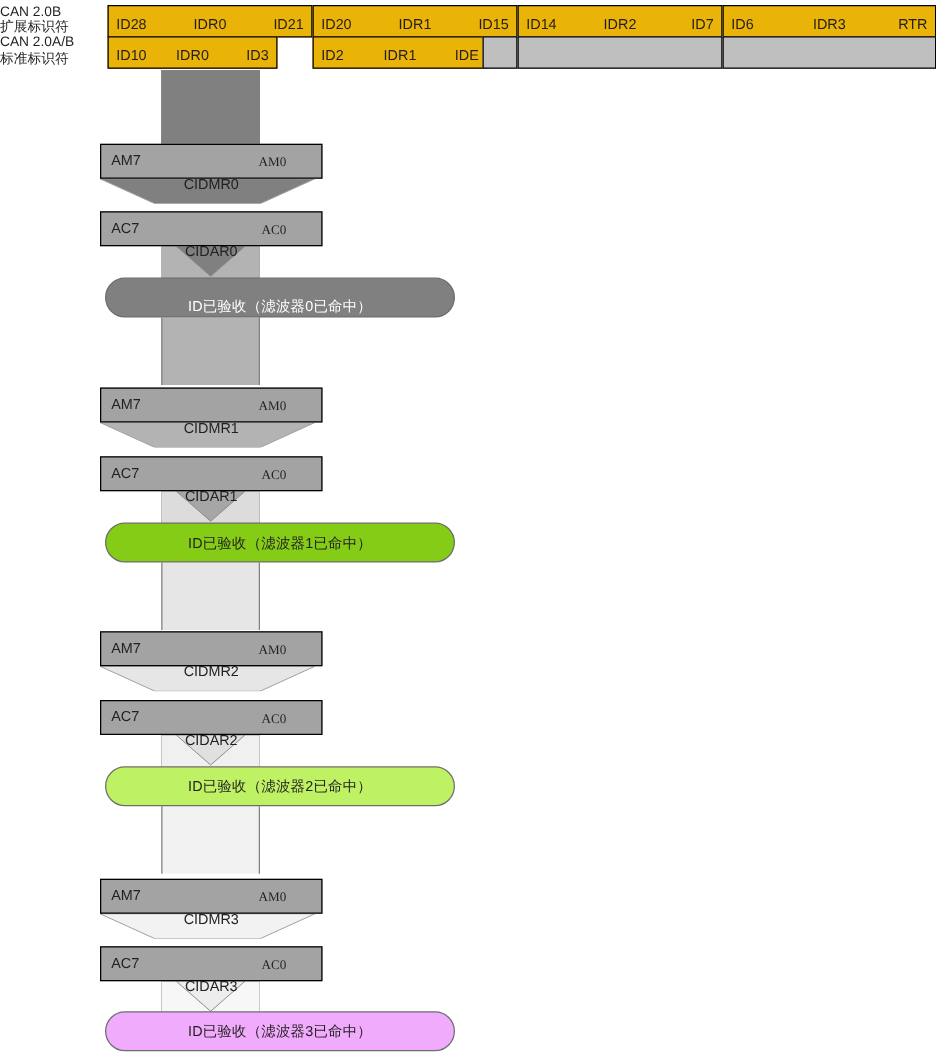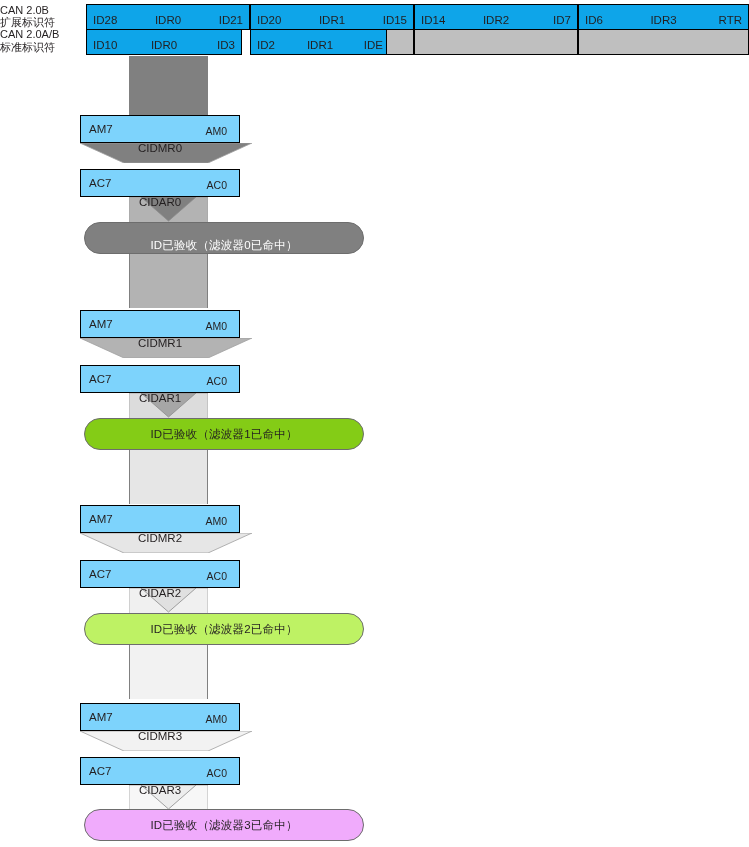--- a/index.html
+++ b/index.html
@@ -28,56 +28,56 @@
     line-height: 12.2px;
     color: #231f20;
     text-align: left;
   }
   .id-label div { white-space: nowrap; }
 
   .hdr-cell {
     position: absolute;
     box-sizing: border-box;
     border: 1.6px solid #000000;
-    background: #0ea5e9;
+    background: #eab308;
     height: 26px;
     font-size: 11.5px;
     color: #231f20;
   }
   .hdr-cell.grey { background: #bfbfbf; }
   .hdr-cell span {
     position: absolute;
     bottom: 3px;
     white-space: nowrap;
   }
   .hdr-cell .c-l  { left: 6px; }
   .hdr-cell .c-m  { left: 50%; transform: translateX(-50%); }
   .hdr-cell .c-r  { right: 6px; }
 
   
   .reg-box {
     position: absolute;
     box-sizing: border-box;
     border: 1.6px solid #000000;
-    background: #7dd3fc;
+    background: #a3a3a3;
     height: 28px;
     left: 80px;
-    width: 160px;
+    width: 178px;
     font-size: 11.5px;
     color: #231f20;
     z-index: 6;
   }
   .reg-box .r-l {
     position: absolute; left: 8px; top: 7px;
   }
   .reg-box .r-m {
     position: absolute; left: 50%; transform: translateX(-50%); top: 7px; margin-top: 19px;
   }
   .reg-box .r-r {
-    position: absolute; right: 12px; top: 9px; font-size: 10.5px;
+    position: absolute; right: 28px; top: 9px; font-size: 10.5px; font-family: Liberation Serif, serif;
   }
 
   
   .band {
     position: absolute;
     left: 129px;
     width: 79px;
     box-sizing: border-box;
     border-left: 1px solid #808080;
     border-right: 1px solid #808080;
@@ -145,21 +145,21 @@
       <div class="hdr-cell" style="left: 414px; top: 4px; width: 164px;">
         <span class="c-l">ID14</span>
         <span class="c-m">IDR2</span>
         <span class="c-r">ID7</span>
       </div>
       <div class="hdr-cell" style="left: 578px; top: 4px; width: 171px;">
         <span class="c-l">ID6</span>
         <span class="c-m">IDR3</span>
         <span class="c-r">RTR</span>
       </div>
-      <div class="hdr-cell" style="left: 86px; top: 29px; width: 156px;">
+      <div class="hdr-cell" style="left: 86px; top: 29px; width: 136px;">
         <span class="c-l">ID10</span>
         <span class="c-m">IDR0</span>
         <span class="c-r">ID3</span>
       </div>
       <div class="hdr-cell" style="left: 250px; top: 29px; width: 140px;">
         <span class="c-l">ID2</span>
         <span class="c-m">IDR1</span>
         <span class="c-r">IDE</span>
       </div>
       <div class="hdr-cell grey" style="left: 386px; top: 29px; width: 28px;"></div>

